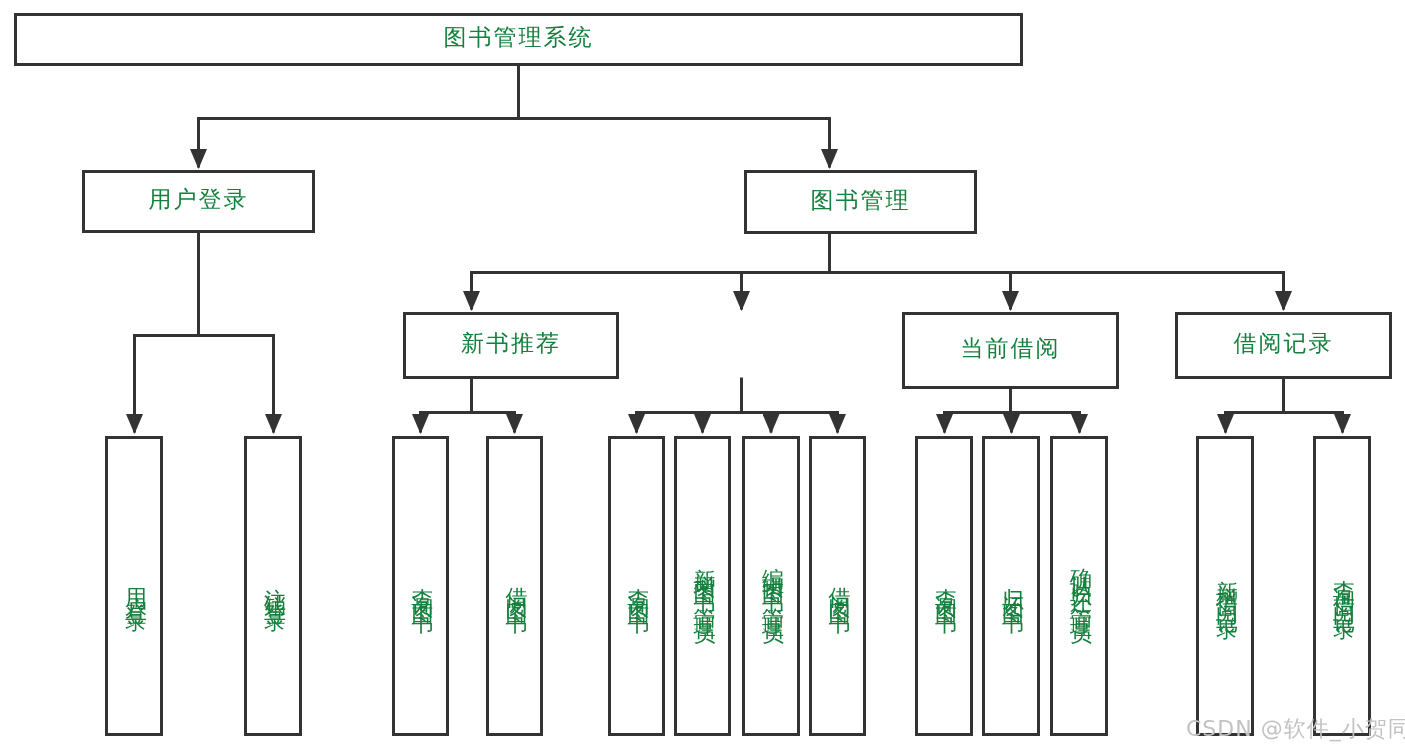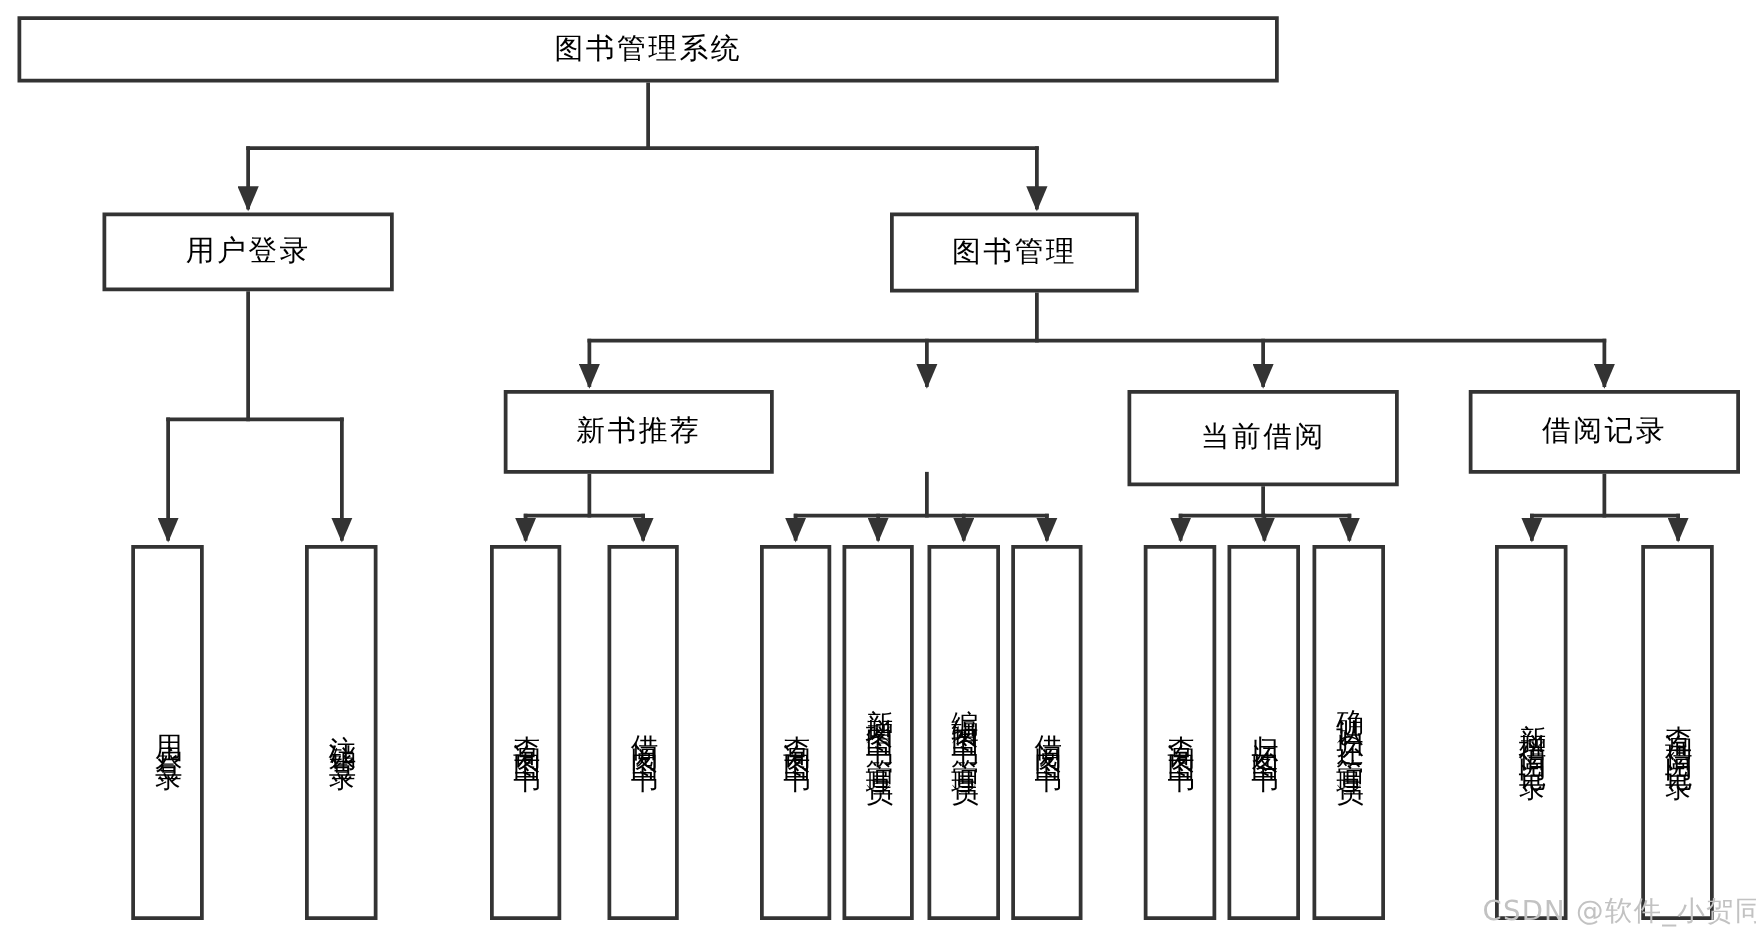--- a/index.html
+++ b/index.html
@@ -10,36 +10,37 @@
     font-family:"DejaVu Sans","Liberation Sans",sans-serif;
     overflow:hidden;
   }
   svg.connectors{position:absolute;left:0;top:0;}
   .ln{stroke:#333333;stroke-width:3;fill:none;stroke-linecap:square;}
   .box{
     position:absolute;
     box-sizing:border-box;
     background:#ffffff;
     border:3px solid #333333;
-    color:#000000;
+    color:#15803d;
     display:flex;align-items:center;justify-content:center;
+    font-family:Liberation Mono, monospace;
   }
   .h-box{font-size:23px;letter-spacing:2px;line-height:1;}
   .v-box{
     writing-mode:vertical-rl;
     text-orientation:mixed;
     font-size:22px;
     letter-spacing:8px;
     line-height:1;
     top:436px;height:300px;
   }
   
   .p-root{left:14px;top:13px;width:1009px;height:53px;}
   .p-userlogin{left:82px;top:170px;width:233px;height:63px;}
-  .p-bookmgmt{left:712px;top:170px;width:199px;height:64px;}
+  .p-bookmgmt{left:744px;top:170px;width:233px;height:64px;}
   .p-newbook{left:363px;top:312px;width:216px;height:67px;margin-left:40px;}
   .p-borrow{left:633px;top:312px;width:216px;height:67px;}
   .p-current{left:902px;top:312px;width:217px;height:77px;}
   .p-records{left:1175px;top:312px;width:217px;height:67px;}
   
   .p-l1{left:105px;width:58px;}
   .p-l2{left:244px;width:58px;}
   .p-l3{left:392px;width:57px;}
   .p-l4{left:486px;width:57px;}
   .p-l5{left:608px;width:57px;}

